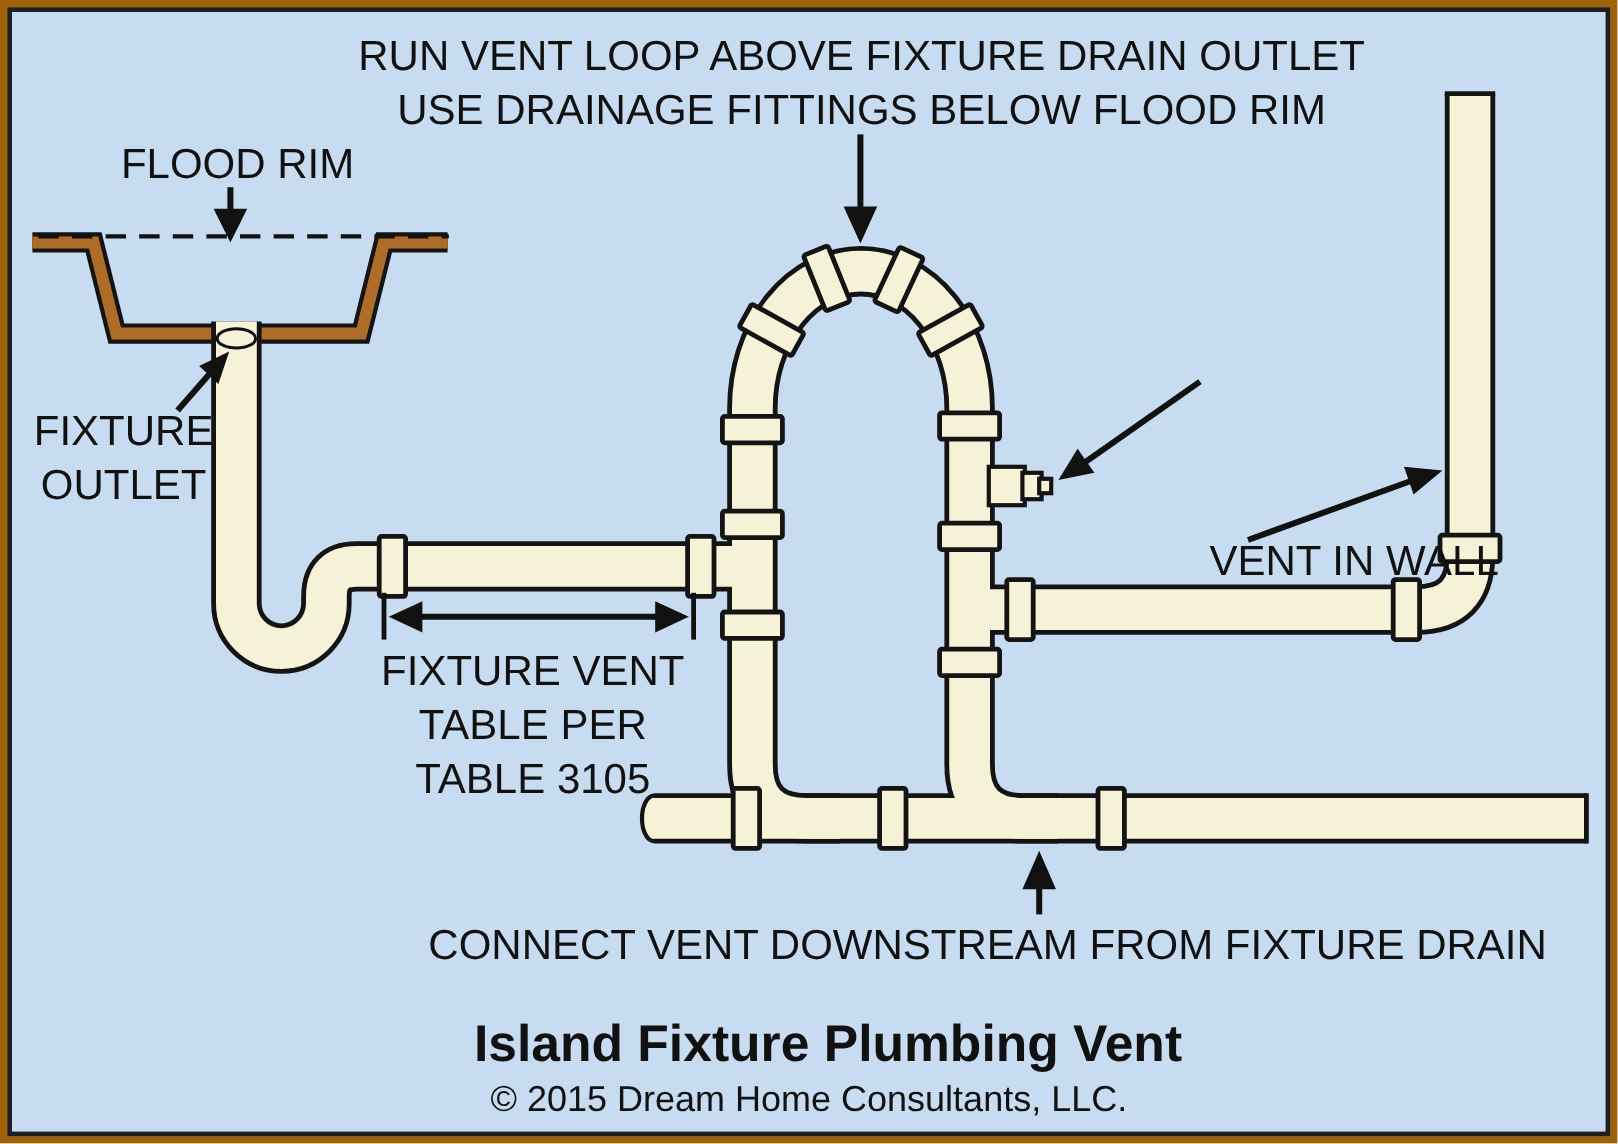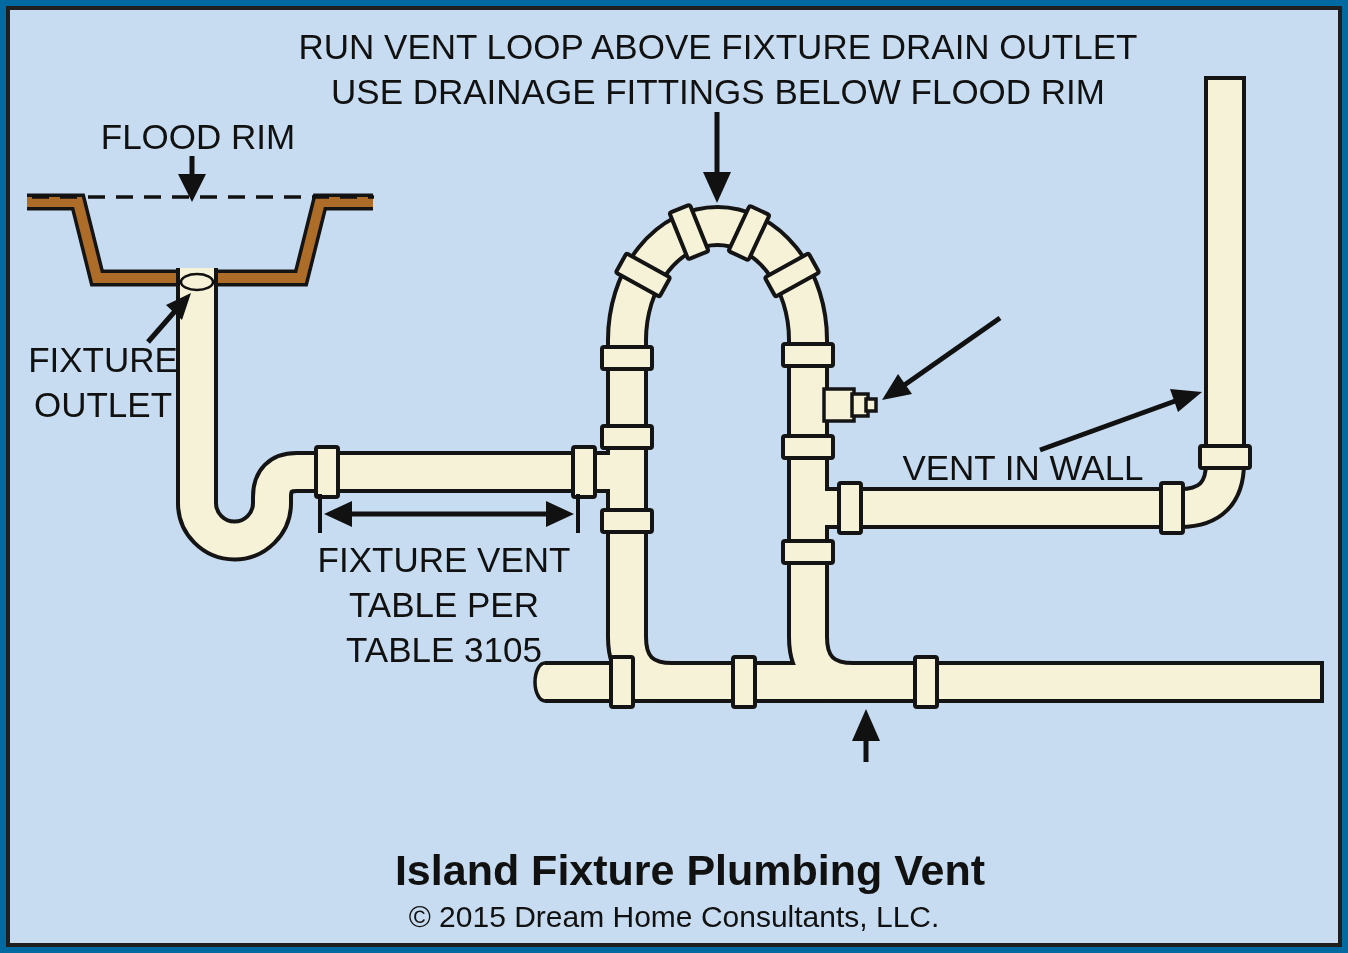--- a/index.html
+++ b/index.html
@@ -1,17 +1,17 @@
 <!DOCTYPE html>
 <html style="--background: #c7dcf0; --pipe-fill: #f6f2d7; --pipe-outline: #141414; --sink-fill: #ad6c28; --text: #111111;"><head>
 <meta charset="utf-8">
 <style>
   html,body{margin:0;padding:0;background:#ffffff;}
   #page{
-    position:relative;width:1348px;height:953px;background:#0369a1;
+    position:relative;width:1348px;height:953px;background:#a16207;
     font-family:"Liberation Sans",sans-serif;color:var(--text,#111);
     overflow:hidden;
   }
   #panel{
     position:absolute;left:6px;top:6px;right:6px;bottom:6px;
     border:4px solid #1f1f1f;background:var(--background,#c7dcf0);
     box-sizing:border-box;
   }
   svg#art{position:absolute;left:0;top:0;width:1348px;height:953px;}
   .pb{fill:none;stroke:var(--pipe-outline,#111);stroke-width:42;stroke-linejoin:round;stroke-linecap:butt;}
@@ -136,20 +136,21 @@
     <div>OUTLET</div>
   </div>
 
   <div class="lbl" style="left:294px;top:537px;width:300px;">
     <div>FIXTURE VENT</div>
     <div>TABLE PER</div>
     <div>TABLE 3105</div>
   </div>
 
 
-  <div class="lbl" style="left:872px;top:445px;width:302px;">VENT IN WALL</div>
+  <div class="lbl" style="left:947px;top:445px;width:302px;text-align:right;">VENT IN WALL</div>
 
+  <div class="lbl" style="left:297px;top:765px;width:1052px;">CONNECT VENT DOWNSTREAM FROM FIXTURE DRAIN</div>
 
   <div id="title-block">
     <div class="title">Island Fixture Plumbing Vent</div>
     <div class="copyright">© 2015 Dream Home Consultants, LLC.</div>
   </div>
 </div>
 
 </body></html>

